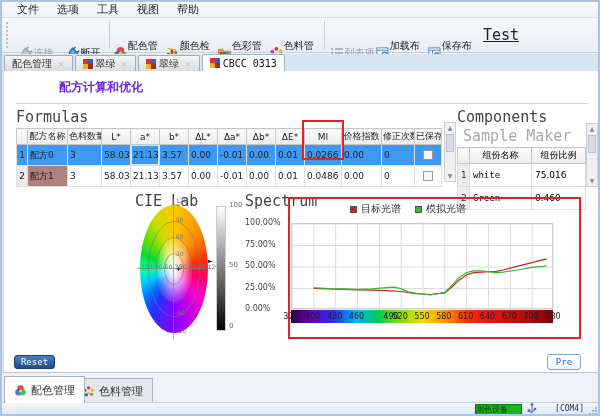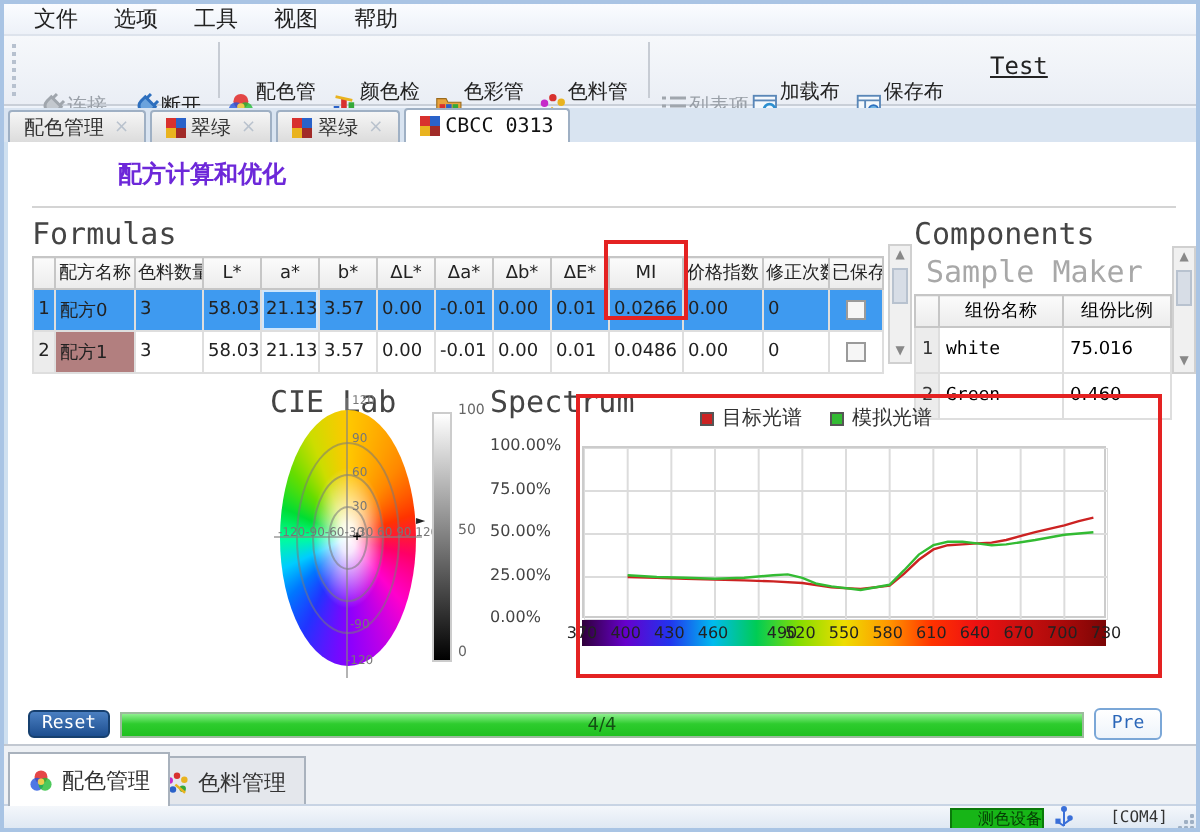--- a/index.html
+++ b/index.html
@@ -10,21 +10,21 @@
   #menubar{position:absolute;left:0;top:0;right:0;height:16px;background:linear-gradient(#fafcff,#edf1f8);border-bottom:1px solid #dde3ec;display:flex;align-items:center;padding-left:6px;}
   .menu-item{font-size:11px;color:#222;padding:0 9px;line-height:15px;cursor:default;}
   
   #toolbar{position:absolute;left:0;top:16px;right:0;height:35px;background:linear-gradient(#f6f8fb,#eaeef5);border-bottom:1px solid #c9cfd8;display:flex;align-items:center;padding-left:2px;}
   .tb-grip{width:4px;height:26px;margin:0 2px;border-left:2px dotted #b7c1cf;}
   .tb-btn{display:flex;flex-direction:row;align-items:center;justify-content:center;width:47px;height:32px;font-size:10px;color:#222;margin-top:35px;}
   .tb-btn .ico{width:16px;height:16px;display:block;}
   .tb-btn.disabled{color:#9aa0a8;}
   .tb-sep{width:1px;height:28px;background:#c7ccd4;margin:0 3px;}
   .tb-wide{width:52px;}
-  #test-btn{font-size:12px;color:#222;margin-left:16px;align-self:flex-start;margin-top:8px;text-decoration:underline;}
+  #test-btn{font-size:15px;color:#222;margin-left:4px;align-self:flex-start;margin-top:8px;text-decoration:underline;}
   
   #tabstrip{position:absolute;left:0;top:52px;right:0;height:17px;background:#d9e4f1;display:flex;align-items:flex-end;padding-left:2px;}
   .dtab{display:flex;align-items:center;height:16px;padding:0 7px;margin-right:2px;background:linear-gradient(#f6f6f6,#dcdcdc);border:1px solid #9fb0c4;border-bottom:none;border-radius:2px 2px 0 0;font-size:10px;color:#333;white-space:nowrap;}
   .dtab.active{background:#fff;height:17px;color:#111;}
   .dtab .ticon{width:10px;height:10px;margin-right:3px;display:inline-block;position:relative;background:#e8b400;}
   .dtab .ticon i{position:absolute;display:block;}
   .dtab .tclose{color:#b9c2cd;font-size:9px;margin-left:5px;}
   
   #main{position:absolute;left:0;top:69px;right:0;height:301px;background:#fff;border-left:2px solid #cfe0f0;}
   #page-title{position:absolute;left:55px;top:8px;font-size:12px;font-weight:bold;color:#6d28d9;}
@@ -83,21 +83,21 @@
   #reset-btn{position:absolute;left:10px;top:284px;width:41px;height:14px;background:linear-gradient(#4a7fc1,#1d4e8f);border:1px solid #17406f;border-radius:3px;color:#fff;font-size:9px;text-align:center;line-height:12px;}
   #progress{position:absolute;left:56px;top:285px;width:482px;height:13px;background:linear-gradient(#8ef08e,#2ecc2e 45%,#1fc11f);border:1px solid #9dbb9d;text-align:center;font-size:9px;color:#145014;line-height:12px;}
   #pre-btn{position:absolute;left:543px;top:283px;width:34px;height:16px;background:linear-gradient(#ffffff,#eef4fb);border:1px solid #7ba7d7;border-radius:3px;color:#2a66b8;font-size:9px;text-align:center;line-height:14px;}
   
   #bottombar{position:absolute;left:0;top:370px;right:0;height:30px;background:#eef1f5;border-top:1px solid #c2c8d1;}
   .btab{position:absolute;top:3px;height:27px;display:flex;align-items:center;padding:0 9px;font-size:11px;color:#333;border:1px solid #a9b2bd;border-bottom:none;background:#e4e7ec;}
   .btab.active{background:#fff;z-index:2;}
   .btab .ico{width:13px;height:13px;margin-right:4px;}
   
   #statusbar{position:absolute;left:0;top:400px;right:0;height:12px;background:linear-gradient(#f4f7fb,#dfe8f3);border-top:1px solid #c8d4e4;}
-  #dev-badge{position:absolute;right:76px;top:1px;width:47px;height:11px;background:#17b517;border:1px solid #0a7a0a;color:#titlecase;color:#053c05;font-size:8px;text-align:right;line-height:10px;}
+  #dev-badge{position:absolute;right:76px;top:1px;width:47px;height:11px;background:#17b517;border:1px solid #0a7a0a;color:#titlecase;color:#053c05;font-size:8px;text-align:left;line-height:10px;}
   #usb-ico{position:absolute;right:60px;top:0px;width:12px;height:12px;}
   #com-port{position:absolute;right:14px;top:1px;font-size:8px;color:#333;}
   #grip{position:absolute;right:1px;top:3px;width:9px;height:9px;background:
     radial-gradient(circle at 8px 2px,#9fb0c4 1px,transparent 1.2px),
     radial-gradient(circle at 5px 5px,#9fb0c4 1px,transparent 1.2px),
     radial-gradient(circle at 8px 5px,#9fb0c4 1px,transparent 1.2px),
     radial-gradient(circle at 2px 8px,#9fb0c4 1px,transparent 1.2px),
     radial-gradient(circle at 5px 8px,#9fb0c4 1px,transparent 1.2px),
     radial-gradient(circle at 8px 8px,#9fb0c4 1px,transparent 1.2px);}
 </style>
@@ -431,21 +431,20 @@
           <span class="spec-tick" style="left: 174.667px;">610</span>
           <span class="spec-tick" style="left: 196.5px;">640</span>
           <span class="spec-tick" style="left: 218.333px;">670</span>
           <span class="spec-tick" style="left: 240.167px;">700</span>
           <span class="spec-tick" style="left: 262px;">730</span>
         </div>
       <div id="spec-redbox"></div>
     </div>
 
     <div id="reset-btn" class="mono">Reset</div>
-    <div id="progress"><span>4/4</span></div>
     <div id="pre-btn" class="mono">Pre</div>
   </div>
 
   <div id="bottombar">
     <div class="btab active" style="left:2px">
       <svg class="ico" viewBox="0 0 16 16">
           <circle cx="8" cy="5.5" r="4" fill="#e23333" opacity=".9"></circle>
           <circle cx="5.5" cy="10" r="4" fill="#2255dd" opacity=".8"></circle>
           <circle cx="10.5" cy="10" r="4" fill="#22bb33" opacity=".8"></circle>
           <circle cx="8" cy="8.5" r="2" fill="#ffd24d" opacity=".9"></circle>

